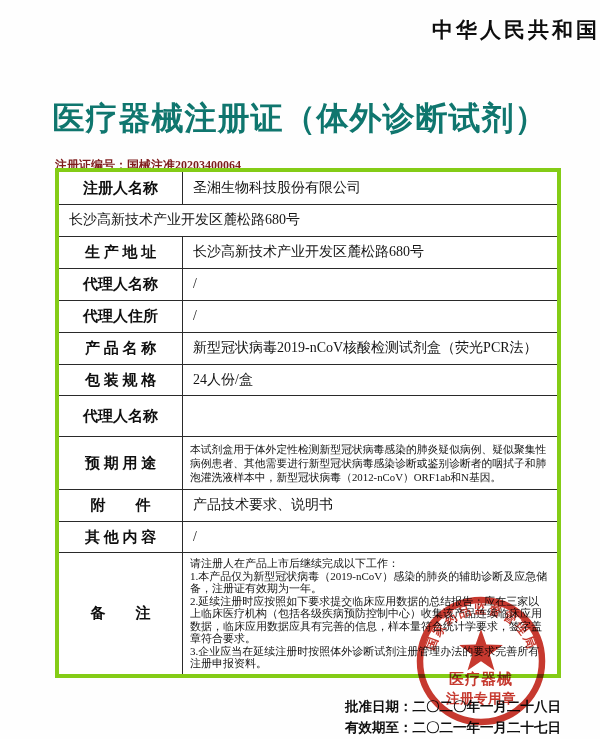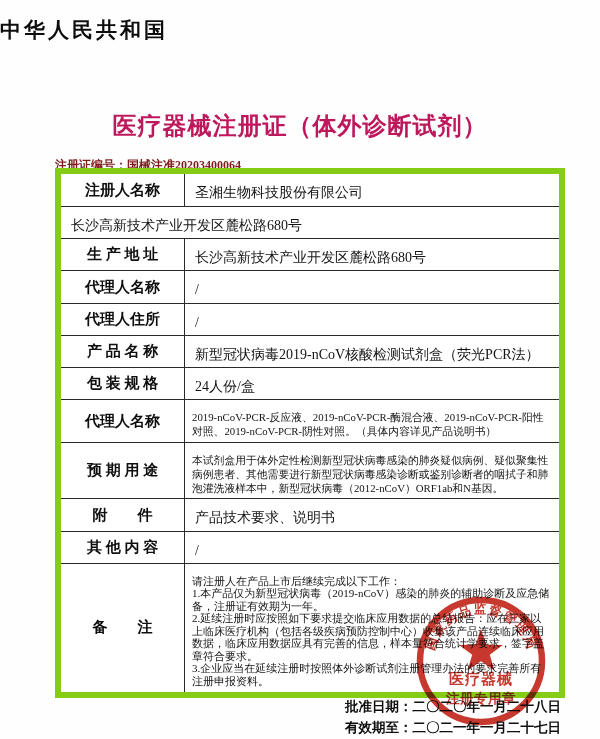--- a/index.html
+++ b/index.html
@@ -1,49 +1,49 @@
 <!DOCTYPE html>
 <html><head>
 <meta charset="utf-8">
 <style>
   html,body{margin:0;padding:0;background:#ffffff;}
   .page{
     position:relative;width:600px;height:739px;background:#fefefe;overflow:hidden;
     font-family:"Liberation Serif","DejaVu Serif",serif;color:#111;
   }
   .country-title{
-    position:absolute;top:16px;left:0;width:100%;text-align:left;
+    position:absolute;top:16px;left:0;width:100%;text-align:right;
     font-family:"Liberation Sans","DejaVu Sans",sans-serif;
     font-size:21px;font-weight:bold;letter-spacing:3px;color:#0d0d0d;
   }
   .cert-title{
-    position:absolute;top:110px;left:0;width:100%;text-align:center;
+    position:absolute;top:97px;left:0;width:100%;text-align:center;
     font-family:"Liberation Sans","DejaVu Sans",sans-serif;
-    font-size:24px;font-weight:bold;letter-spacing:1px;color:#be185d;
+    font-size:32px;font-weight:bold;letter-spacing:1px;color:#0f766e;
   }
   .cert-no{
     position:absolute;top:157px;left:55px;
     font-size:12px;font-weight:bold;color:#7f1d1d;
   }
   .cert-table{
     position:absolute;top:168px;left:55px;width:498px;
-    border:6px solid #84cc16;border-collapse:collapse;
+    border:4px solid #84cc16;border-collapse:collapse;
     display:flex;flex-direction:column;background:#fff;
   }
   .row{display:flex;border-bottom:1px solid #2a2a2a;}
   .row:last-child{border-bottom:none;}
   .cell-label{
     width:124px;flex:0 0 124px;border-right:1px solid #2a2a2a;
     display:flex;align-items:center;justify-content:center;text-align:center;
     font-weight:bold;font-size:15px;line-height:1.25;padding:2px 4px;
     white-space:pre-wrap;box-sizing:border-box;color:#0f0f0f;
   }
   .cell-value{
     flex:1;display:flex;align-items:center;
-    font-size:14px;line-height:1.3;padding:3px 10px;box-sizing:border-box;color:#141414;margin-top:7px;
+    font-size:14px;line-height:1.3;padding:3px 10px;box-sizing:border-box;color:#141414;
   }
   .h33{min-height:32px}.h31{min-height:31px}.h30{min-height:30px}
   .h40{min-height:40px}.h52{min-height:52px}.h44{min-height:44px}.h88{min-height:90px}
   .small .cell-value{font-size:10.8px;line-height:1.32;padding:3px 7px;}
   .remark .cell-value{font-size:11px;line-height:1.14;white-space:pre-wrap;padding:4px 7px;}
   .footer-dept{
     position:absolute;top:686px;left:55px;
     font-size:13.5px;font-weight:bold;color:#0f0f0f;
   }
   .footer-dates{
@@ -95,21 +95,20 @@
     <div class="row h31">
       <div class="cell-label">产 品 名 称</div>
       <div class="cell-value">新型冠状病毒2019-nCoV核酸检测试剂盒（荧光PCR法）</div>
     </div>
     <div class="row h30">
       <div class="cell-label">包 装 规 格</div>
       <div class="cell-value">24人份/盒</div>
     </div>
     <div class="row h40 small">
       <div class="cell-label">代理人名称</div>
-      <div class="cell-value">2019-nCoV-PCR-反应液、2019-nCoV-PCR-酶混合液、2019-nCoV-PCR-阳性对照、2019-nCoV-PCR-阴性对照。（具体内容详见产品说明书）</div>
     </div>
     <div class="row h52 small">
       <div class="cell-label">预 期 用 途</div>
       <div class="cell-value">本试剂盒用于体外定性检测新型冠状病毒感染的肺炎疑似病例、疑似聚集性病例患者、其他需要进行新型冠状病毒感染诊断或鉴别诊断者的咽拭子和肺泡灌洗液样本中，新型冠状病毒（2012-nCoV）ORF1ab和N基因。</div>
     </div>
     <div class="row h31">
       <div class="cell-label">附　　件</div>
       <div class="cell-value">产品技术要求、说明书</div>
     </div>
     <div class="row h30">

